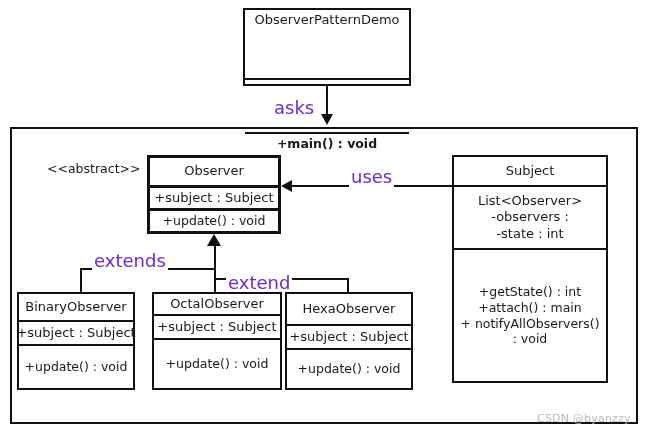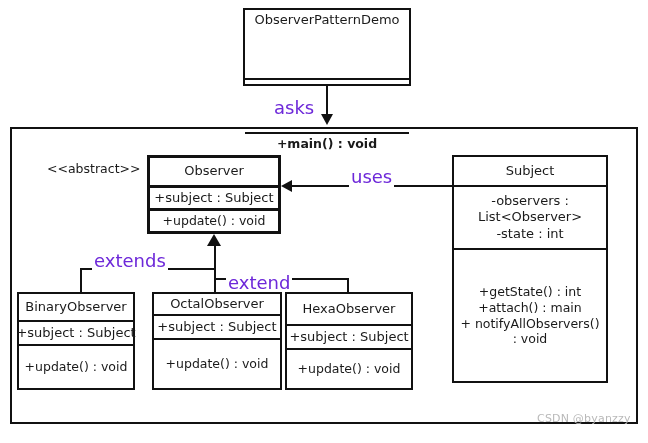--- a/index.html
+++ b/index.html
@@ -148,22 +148,22 @@
     <div class="compartment cmeth" style="flex:1;">
       <span class="cline">+update() : void</span>
     </div>
   </div>
 
   <div class="uml-box" style="left:452px; top:155px; width:156px; height:228px;">
     <div class="compartment cname" style="height:28px;">
       <span class="cline">Subject</span>
     </div>
     <div class="compartment cattr" style="height:63px;">
+      <span class="cline">List&lt;Observer&gt;</span>
       <span class="cline">-observers :</span>
-      <span class="cline">List&lt;Observer&gt;</span>
       <span class="cline">-state : int</span>
     </div>
     <div class="compartment cmeth" style="flex:1;">
       <span class="cline">+getState() : int</span>
       <span class="cline">+attach() : main</span>
       <span class="cline">+ notifyAllObservers()</span>
       <span class="cline">: void</span>
     </div>
   </div>
 

